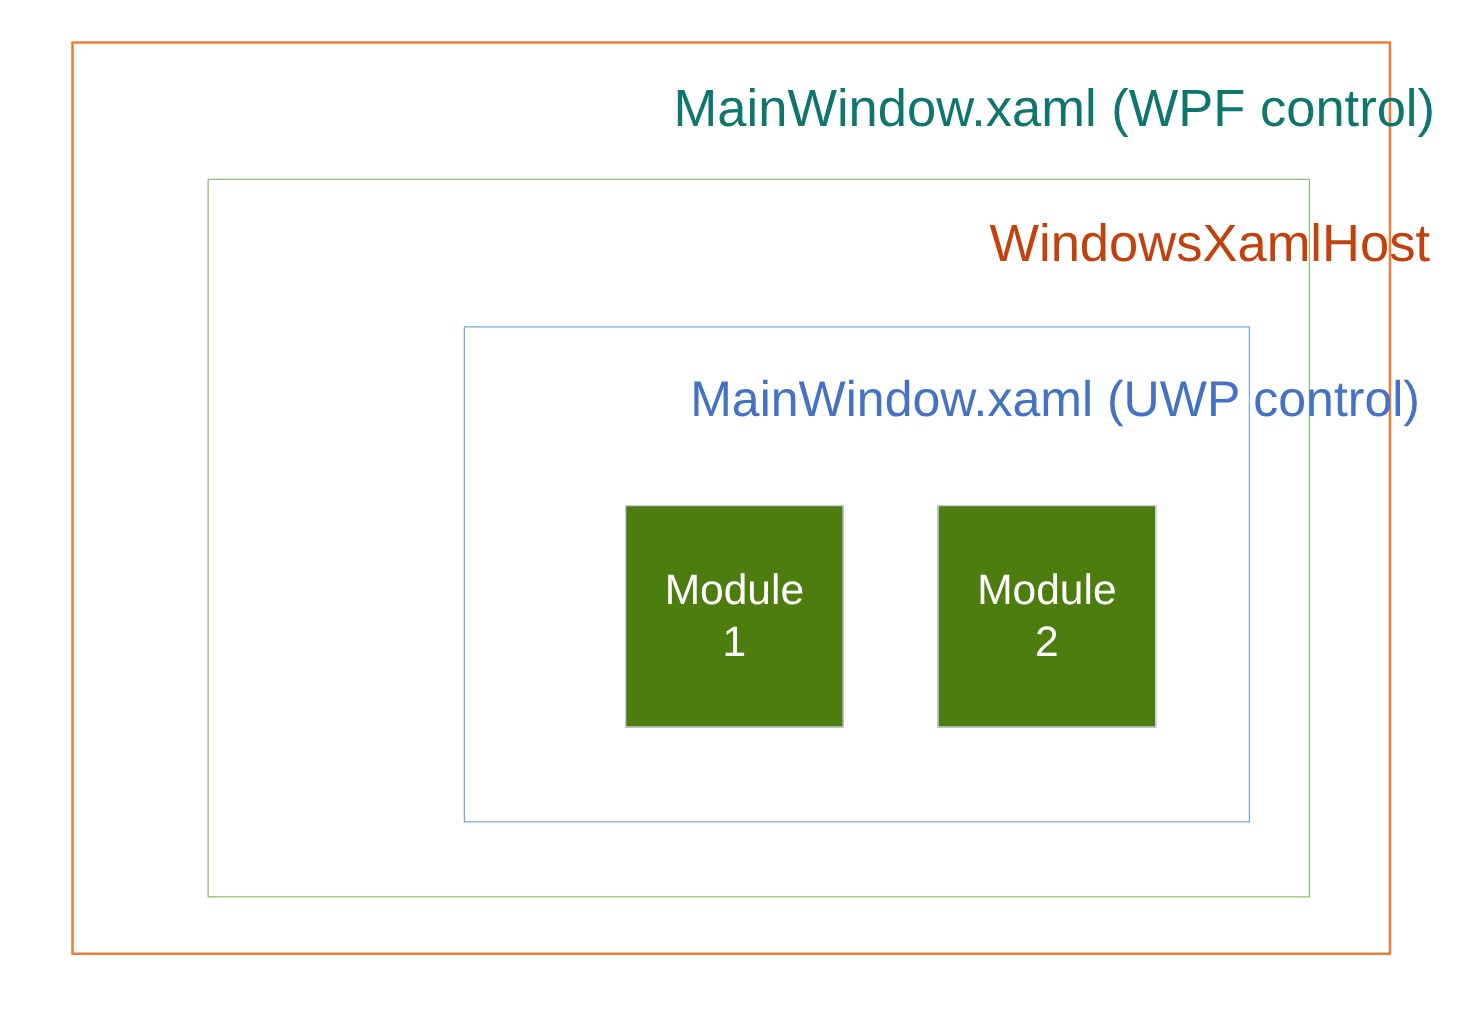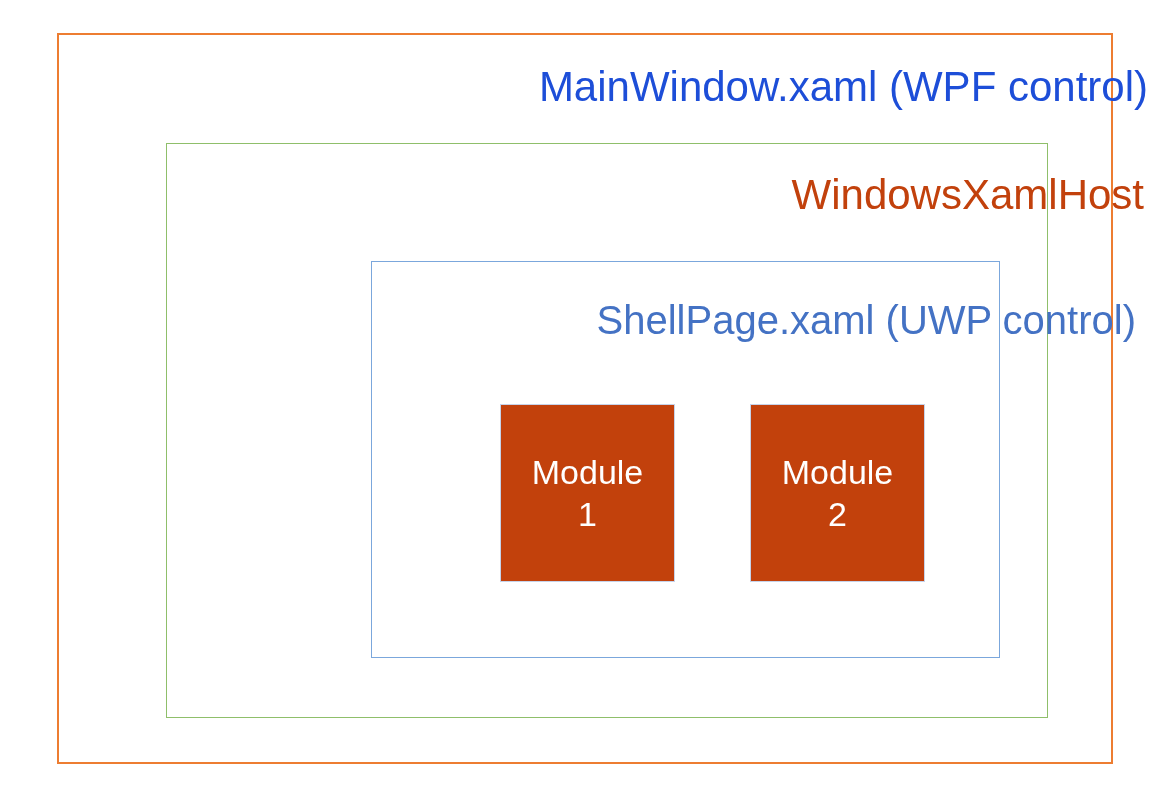--- a/index.html
+++ b/index.html
@@ -58,42 +58,42 @@
     text-align: right;
     white-space: nowrap;
     line-height: 1.1;
     font-weight: 400;
   }
 
   .caption-outer {
     right: 18px;
     top: 64px;
     font-size: 42px;
-    color: #1d4ed8;
+    color: #0f766e;
   }
 
   .caption-middle {
     right: 22px;
     top: 172px;
     font-size: 42px;
     color: #c2410c;
   }
 
   .caption-inner {
     right: 30px;
     top: 298px;
     font-size: 40px;
     color: #4472C4;
   }
 
   
   .module {
     position: absolute;
     box-sizing: border-box;
-    background: #c2410c;
+    background: #4d7c0f;
     border: 1px solid #C6D3EA;
     color: #FFFFFF;
     display: flex;
     flex-direction: column;
     align-items: center;
     justify-content: center;
     font-size: 34px;
     line-height: 1.25;
     text-align: center;
   }
@@ -119,21 +119,21 @@
 
 <div id="canvas">
 
   <div class="box box-outer"></div>
   <div class="caption caption-outer">MainWindow.xaml (WPF control)</div>
 
   <div class="box box-middle"></div>
   <div class="caption caption-middle">WindowsXamlHost</div>
 
   <div class="box box-inner"></div>
-  <div class="caption caption-inner">ShellPage.xaml (UWP control)</div>
+  <div class="caption caption-inner">MainWindow.xaml (UWP control)</div>
 
   <div class="module module-1">
     <span class="module-line">Module</span>
     <span class="module-line">1</span>
   </div>
 
   <div class="module module-2">
     <span class="module-line">Module</span>
     <span class="module-line">2</span>
   </div>

